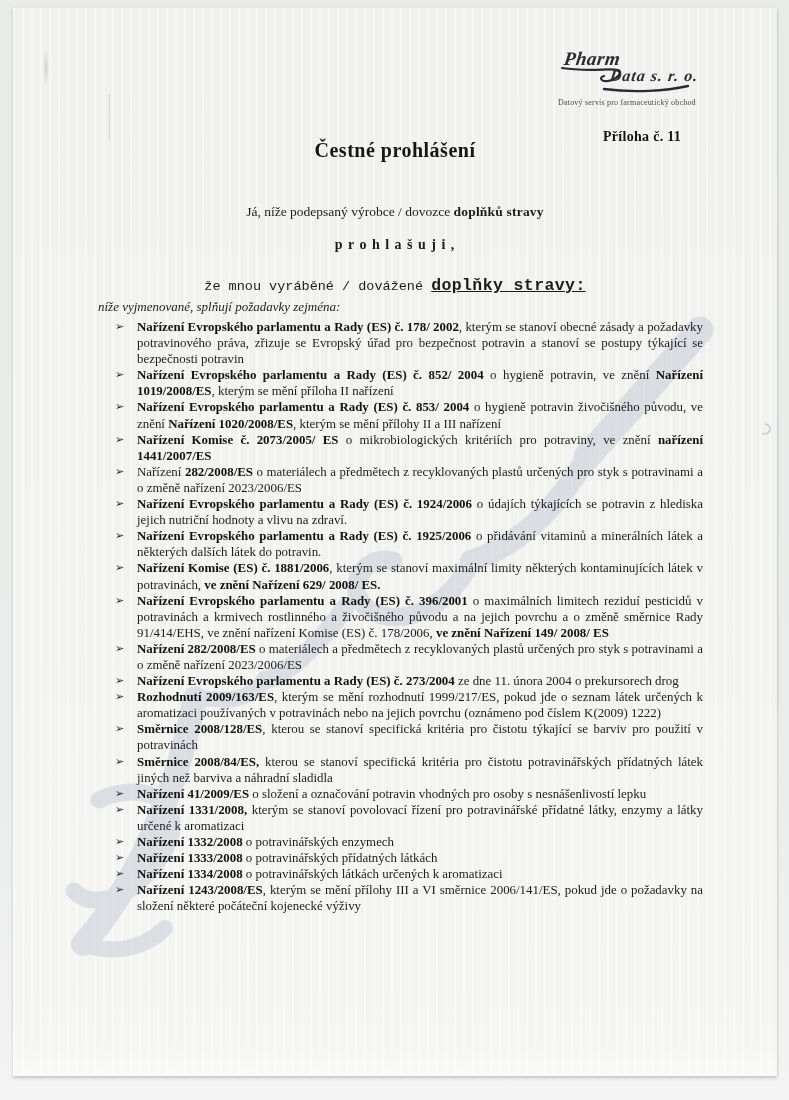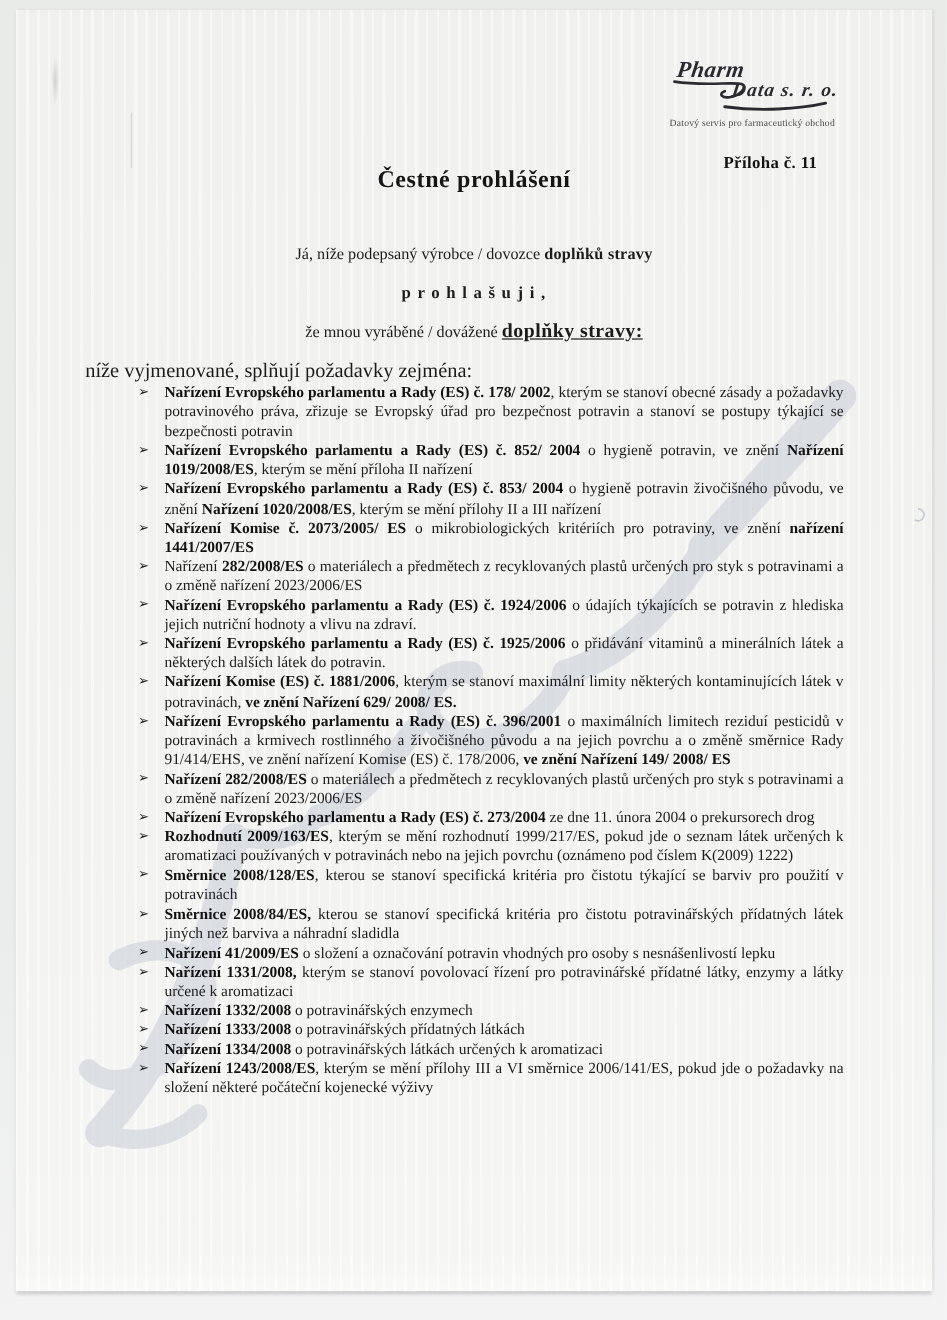--- a/index.html
+++ b/index.html
@@ -43,23 +43,23 @@
   }
 
   .doc-title{
     position:absolute;top:131px;left:0;width:100%;margin:0;
     text-align:center;font-size:20px;font-weight:bold;letter-spacing:.5px;color:#161616;
   }
   .p-center{position:absolute;left:0;width:100%;margin:0;text-align:center;}
   .intro1{top:196px;font-size:13.5px;}
   .intro1 b{letter-spacing:.2px;}
   .declare{top:229px;font-size:14px;font-weight:bold;letter-spacing:1px;}
-  .intro2{top:258px;font-size:13.5px;}
+  .intro2{top:268px;font-size:13.5px;font-family:Liberation Mono, monospace;}
   .intro2 b{font-size:16.5px;text-decoration:underline;letter-spacing:.4px;}
-  .list-lead{position:absolute;top:291px;left:58px;margin:0;font-size:17px;}
+  .list-lead{position:absolute;top:291px;left:85px;margin:0;font-size:13px;font-style:italic;}
 
   .reg-list{
     position:absolute;top:311px;left:102px;width:588px;margin:0;padding:0;
     list-style:none;font-size:12.9px;line-height:16.1px;text-align:justify;
   }
   .reg-list li{position:relative;padding-left:22px;margin:0;}
   .reg-list .marker{
     position:absolute;left:0;top:0;
     font-family:"DejaVu Sans",sans-serif;font-size:11px;color:#222;
   }

